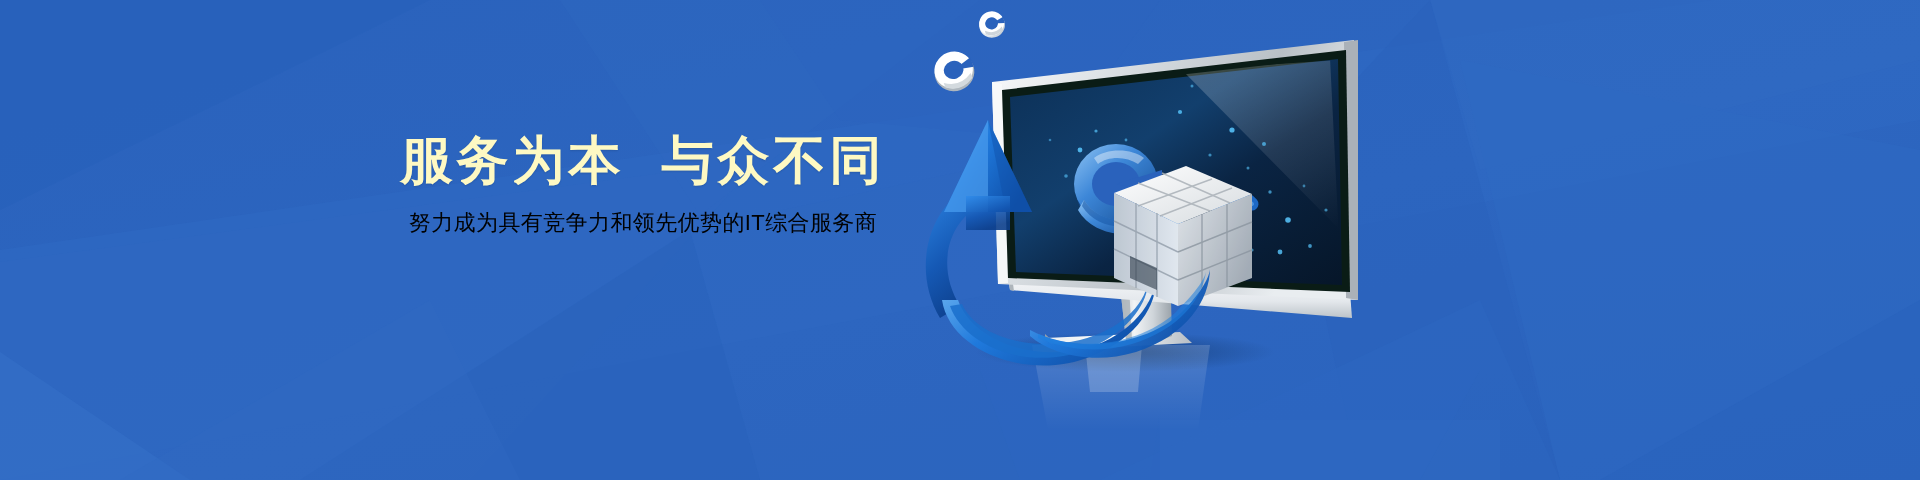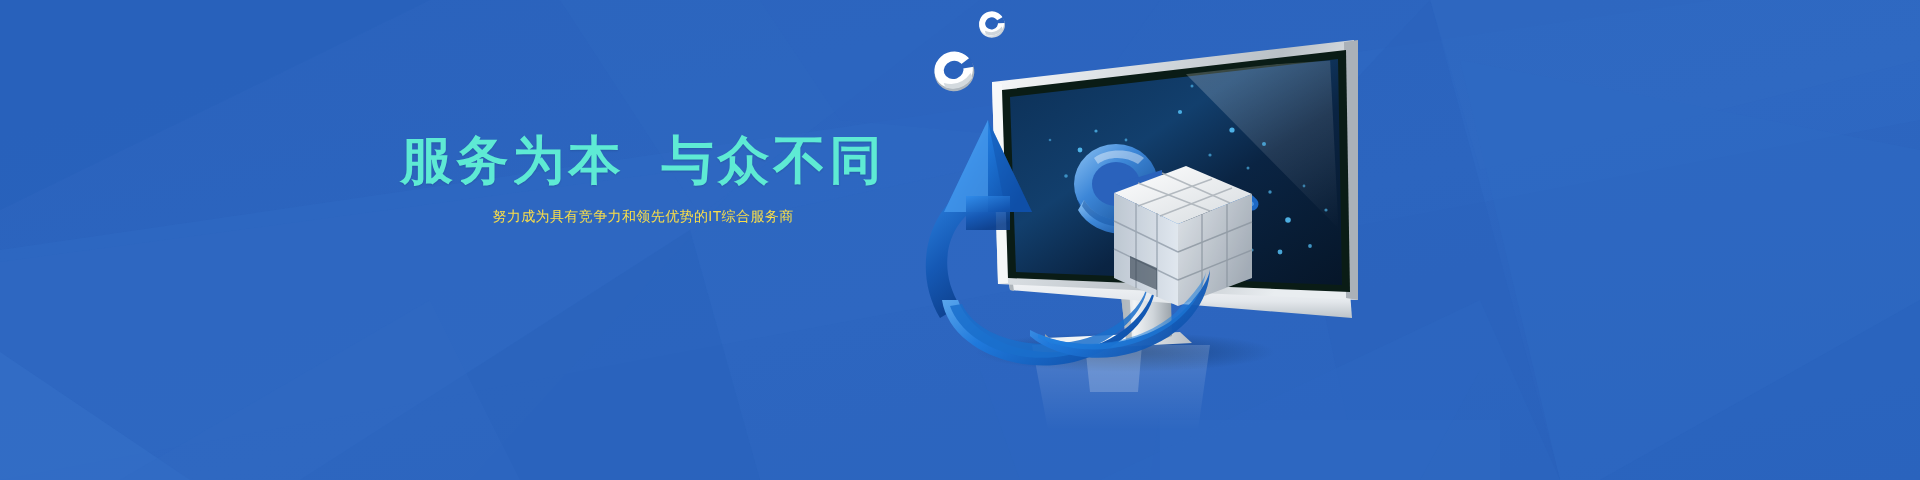--- a/index.html
+++ b/index.html
@@ -11,31 +11,31 @@
   }
   .layer{position:absolute;inset:0;}
   .poly{position:absolute;top:0;left:0;width:1920px;height:480px;}
 
   
   #text-block{
     position:absolute;left:393px;top:132px;width:500px;
     text-align:center;z-index:30;
   }
   #headline{
-    color:#5eead4;
+    color:#fef9c3;
     font-size:52px;
     font-weight:bold;
     letter-spacing:4px;
     line-height:1.08;
     white-space:pre;
     text-shadow:0 1px 2px rgba(0,0,0,.12);
   }
   #subtitle{
-    color:#fde047;
-    font-size:14px;
+    color:#000000;
+    font-size:22px;
     font-weight:500;
     letter-spacing:.4px;
     margin-top:20px;
     white-space:pre;
     opacity:.98;
   }
 
   
   #art{position:absolute;left:880px;top:0;width:1040px;height:480px;z-index:20;}
   #art svg{display:block;}

